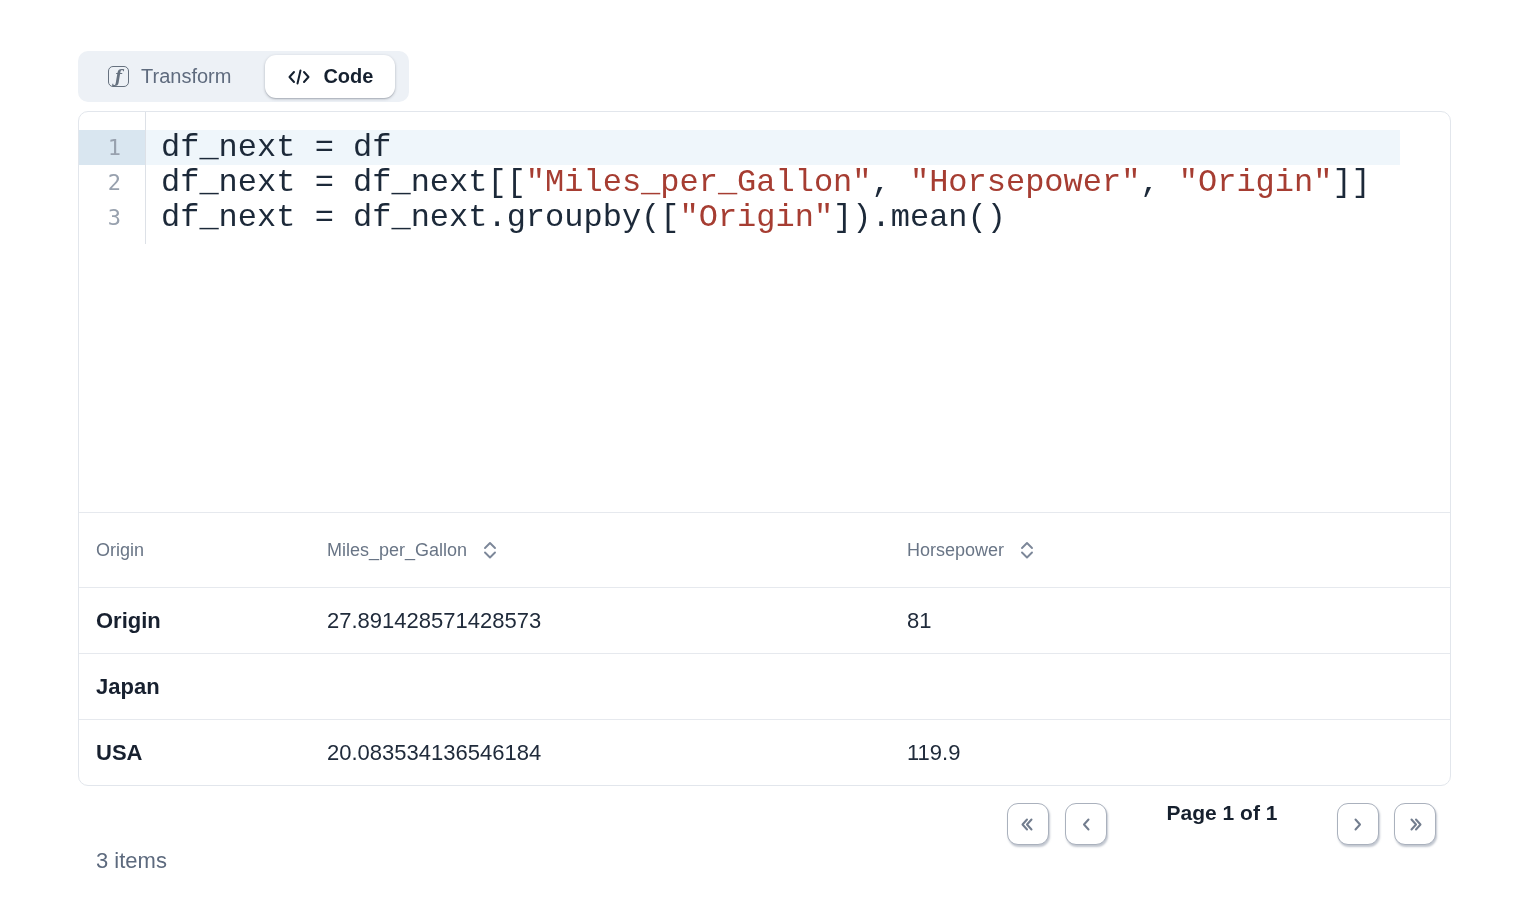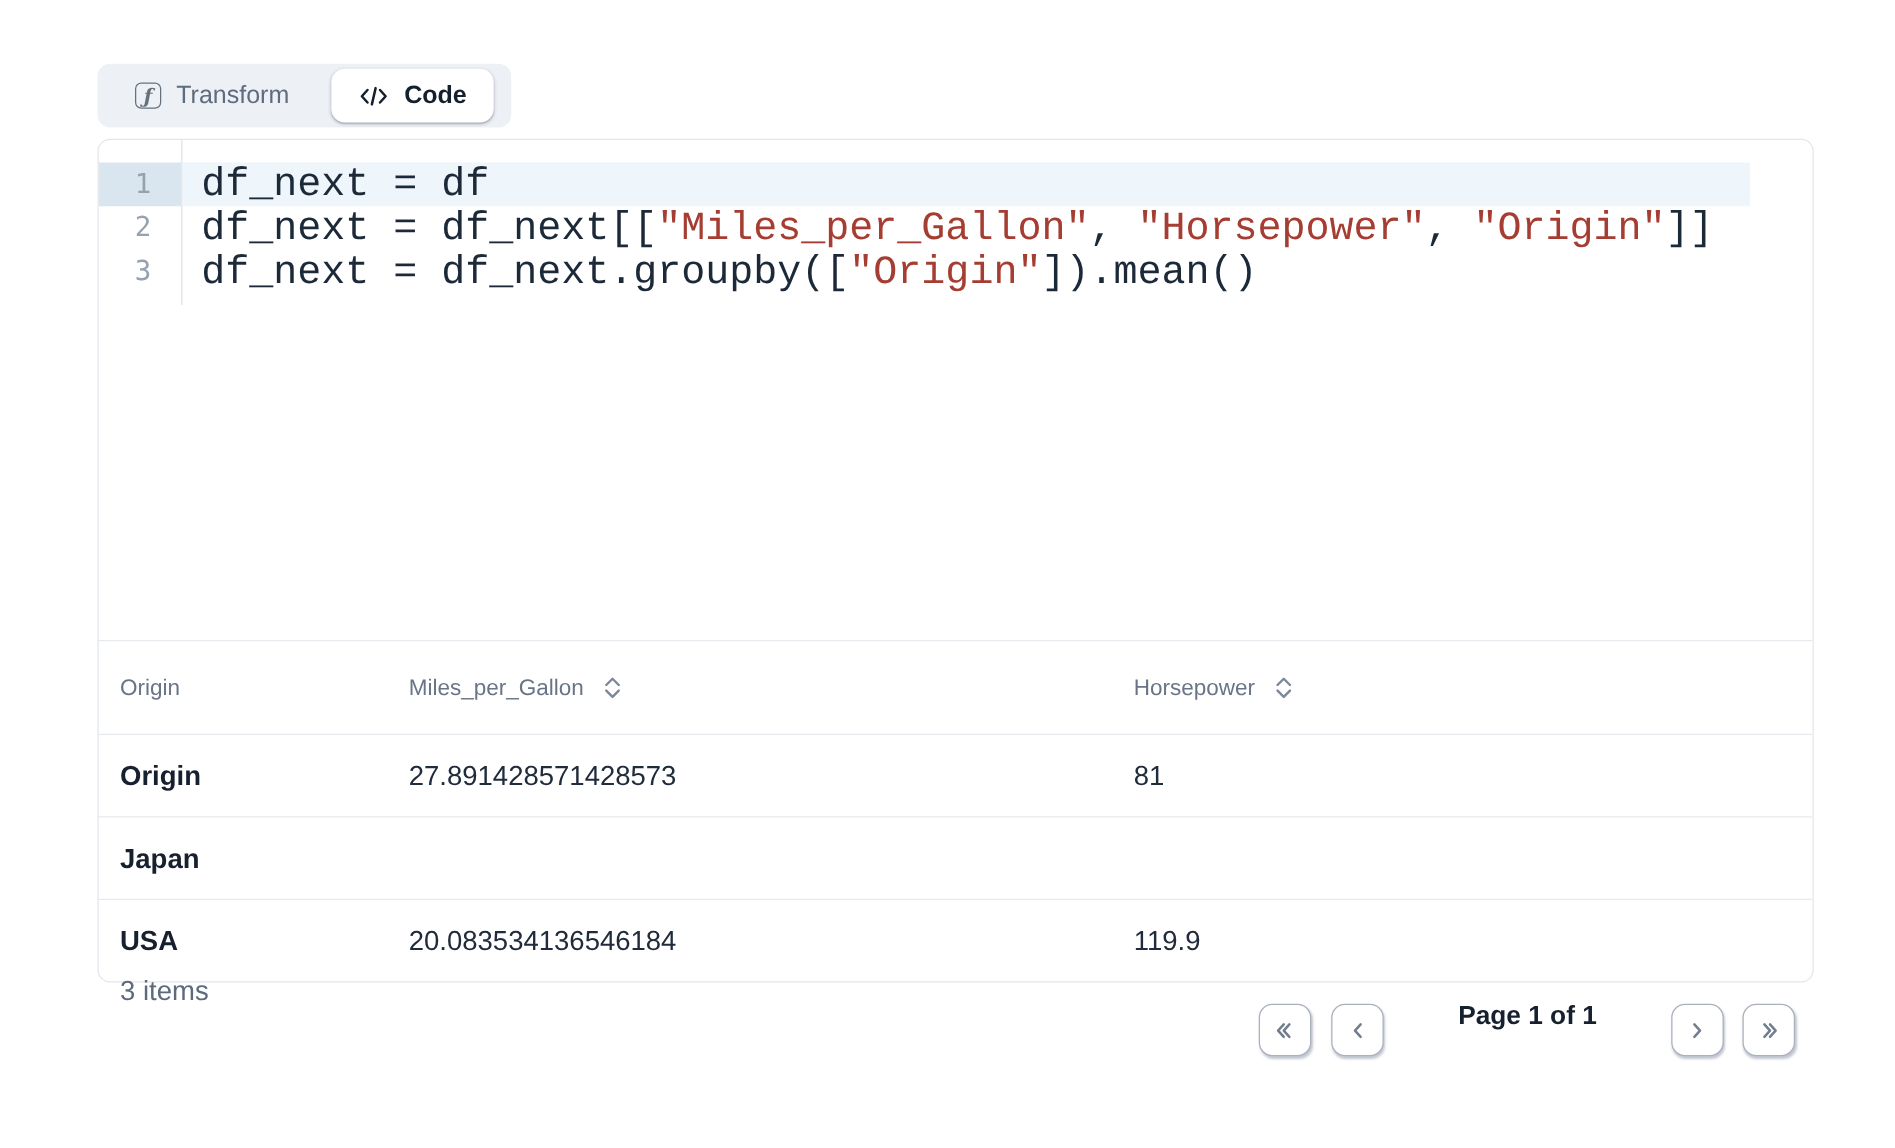--- a/index.html
+++ b/index.html
@@ -30,21 +30,21 @@
   .grid-row { display:grid; grid-template-columns:231px 580px 1fr; align-items:center; }
   .thead { height:75px; border-bottom:1px solid #e6e9ee; }
   .th { display:flex; align-items:center; gap:15px; padding-left:17px; font-size:18px; color:#697586; }
   .trow { height:66px; border-bottom:1px solid #e6e9ee; }
   .trow:last-child { border-bottom:none; }
   .td { padding-left:17px; font-size:22px; color:#202b3b; }
   .td.rowname { font-weight:700; color:#17202f; }
   .sort-icon { display:inline-flex; }
 
   
-  .items-count { position:absolute; left:96px; top:780px; font-size:22px; color:#5d6a7e; }
+  .items-count { position:absolute; left:96px; top:848px; font-size:22px; color:#5d6a7e; }
   .pg-btn { position:absolute; top:803px; width:42px; height:42px; background:#ffffff; border:1.5px solid #aab1bd; border-radius:11px; display:flex; align-items:center; justify-content:center; cursor:pointer; box-shadow:1px 2px 2px rgba(120,130,150,.45); }
   .page-label { position:absolute; top:801px; left:1165px; width:114px; text-align:center; font-size:21px; font-weight:600; color:#16202e; }
 </style>
 </head>
 <body>
 
 <div class="toggle">
   <div class="toggle-item inactive">
     <span class="ficon">ƒ</span>
     <span>Transform</span>

